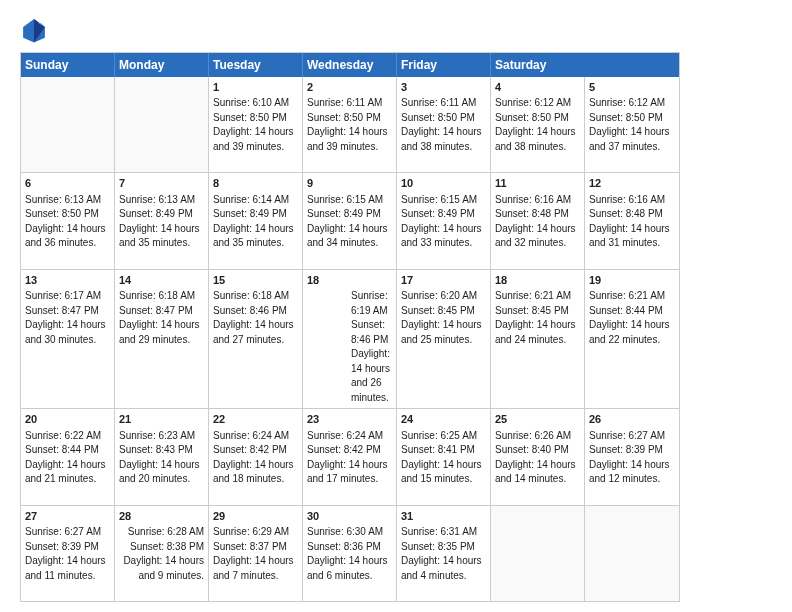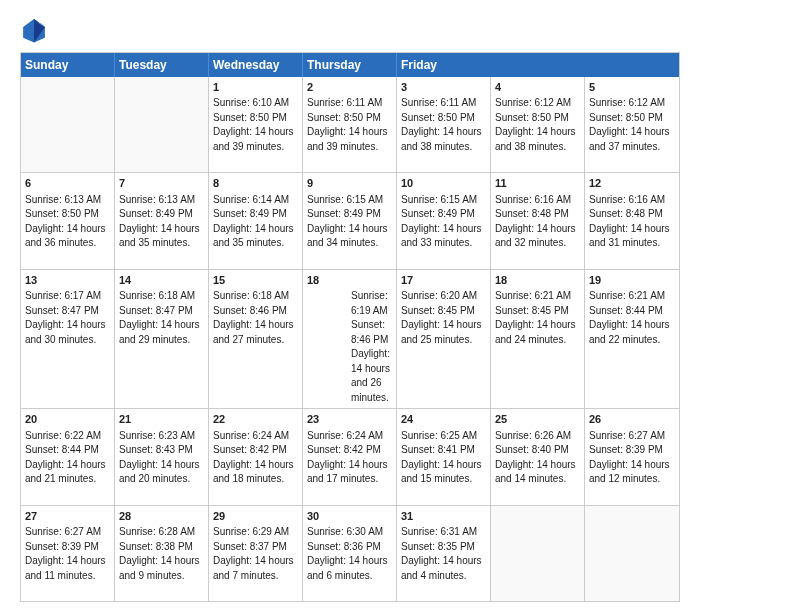--- a/index.html
+++ b/index.html
@@ -125,24 +125,25 @@
     </div>
     <div class="title-block">
       <div class="month-title"></div>
       <div class="location-title"></div>
     </div>
   </div>
 
   <div class="calendar">
     <div class="cal-header">
     <div class="cal-header-cell">Sunday</div>
+        <div class="cal-header-cell">Monday</div>
         <div class="cal-header-cell">Tuesday</div>
         <div class="cal-header-cell">Wednesday</div>
-        <div class="cal-header-cell">Thursday</div>
         <div class="cal-header-cell">Friday</div>
+        <div class="cal-header-cell">Saturday</div>
       </div>
     <div class="cal-body">
     <div class="cal-row">
           <div class="cal-cell empty"></div>
           <div class="cal-cell empty"></div>
           <div class="cal-cell">
             <span class="day-num">1</span>
             <div class="cell-text" style="white-space: pre-line;">Sunrise: 6:10 AM
 Sunset: 8:50 PM
 Daylight: 14 hours
@@ -333,21 +334,21 @@
         <div class="cal-row">
           <div class="cal-cell">
             <span class="day-num">27</span>
             <div class="cell-text" style="white-space: pre-line;">Sunrise: 6:27 AM
 Sunset: 8:39 PM
 Daylight: 14 hours
 and 11 minutes.</div>
           </div>
           <div class="cal-cell">
             <span class="day-num">28</span>
-            <div class="cell-text" style="white-space: pre-line;">Sunrise: 6:28 AM
+            <div class="cell-text" style="white-space: pre-line; text-align: right;">Sunrise: 6:28 AM
 Sunset: 8:38 PM
 Daylight: 14 hours
 and 9 minutes.</div>
           </div>
           <div class="cal-cell">
             <span class="day-num">29</span>
             <div class="cell-text" style="white-space: pre-line;">Sunrise: 6:29 AM
 Sunset: 8:37 PM
 Daylight: 14 hours
 and 7 minutes.</div>

